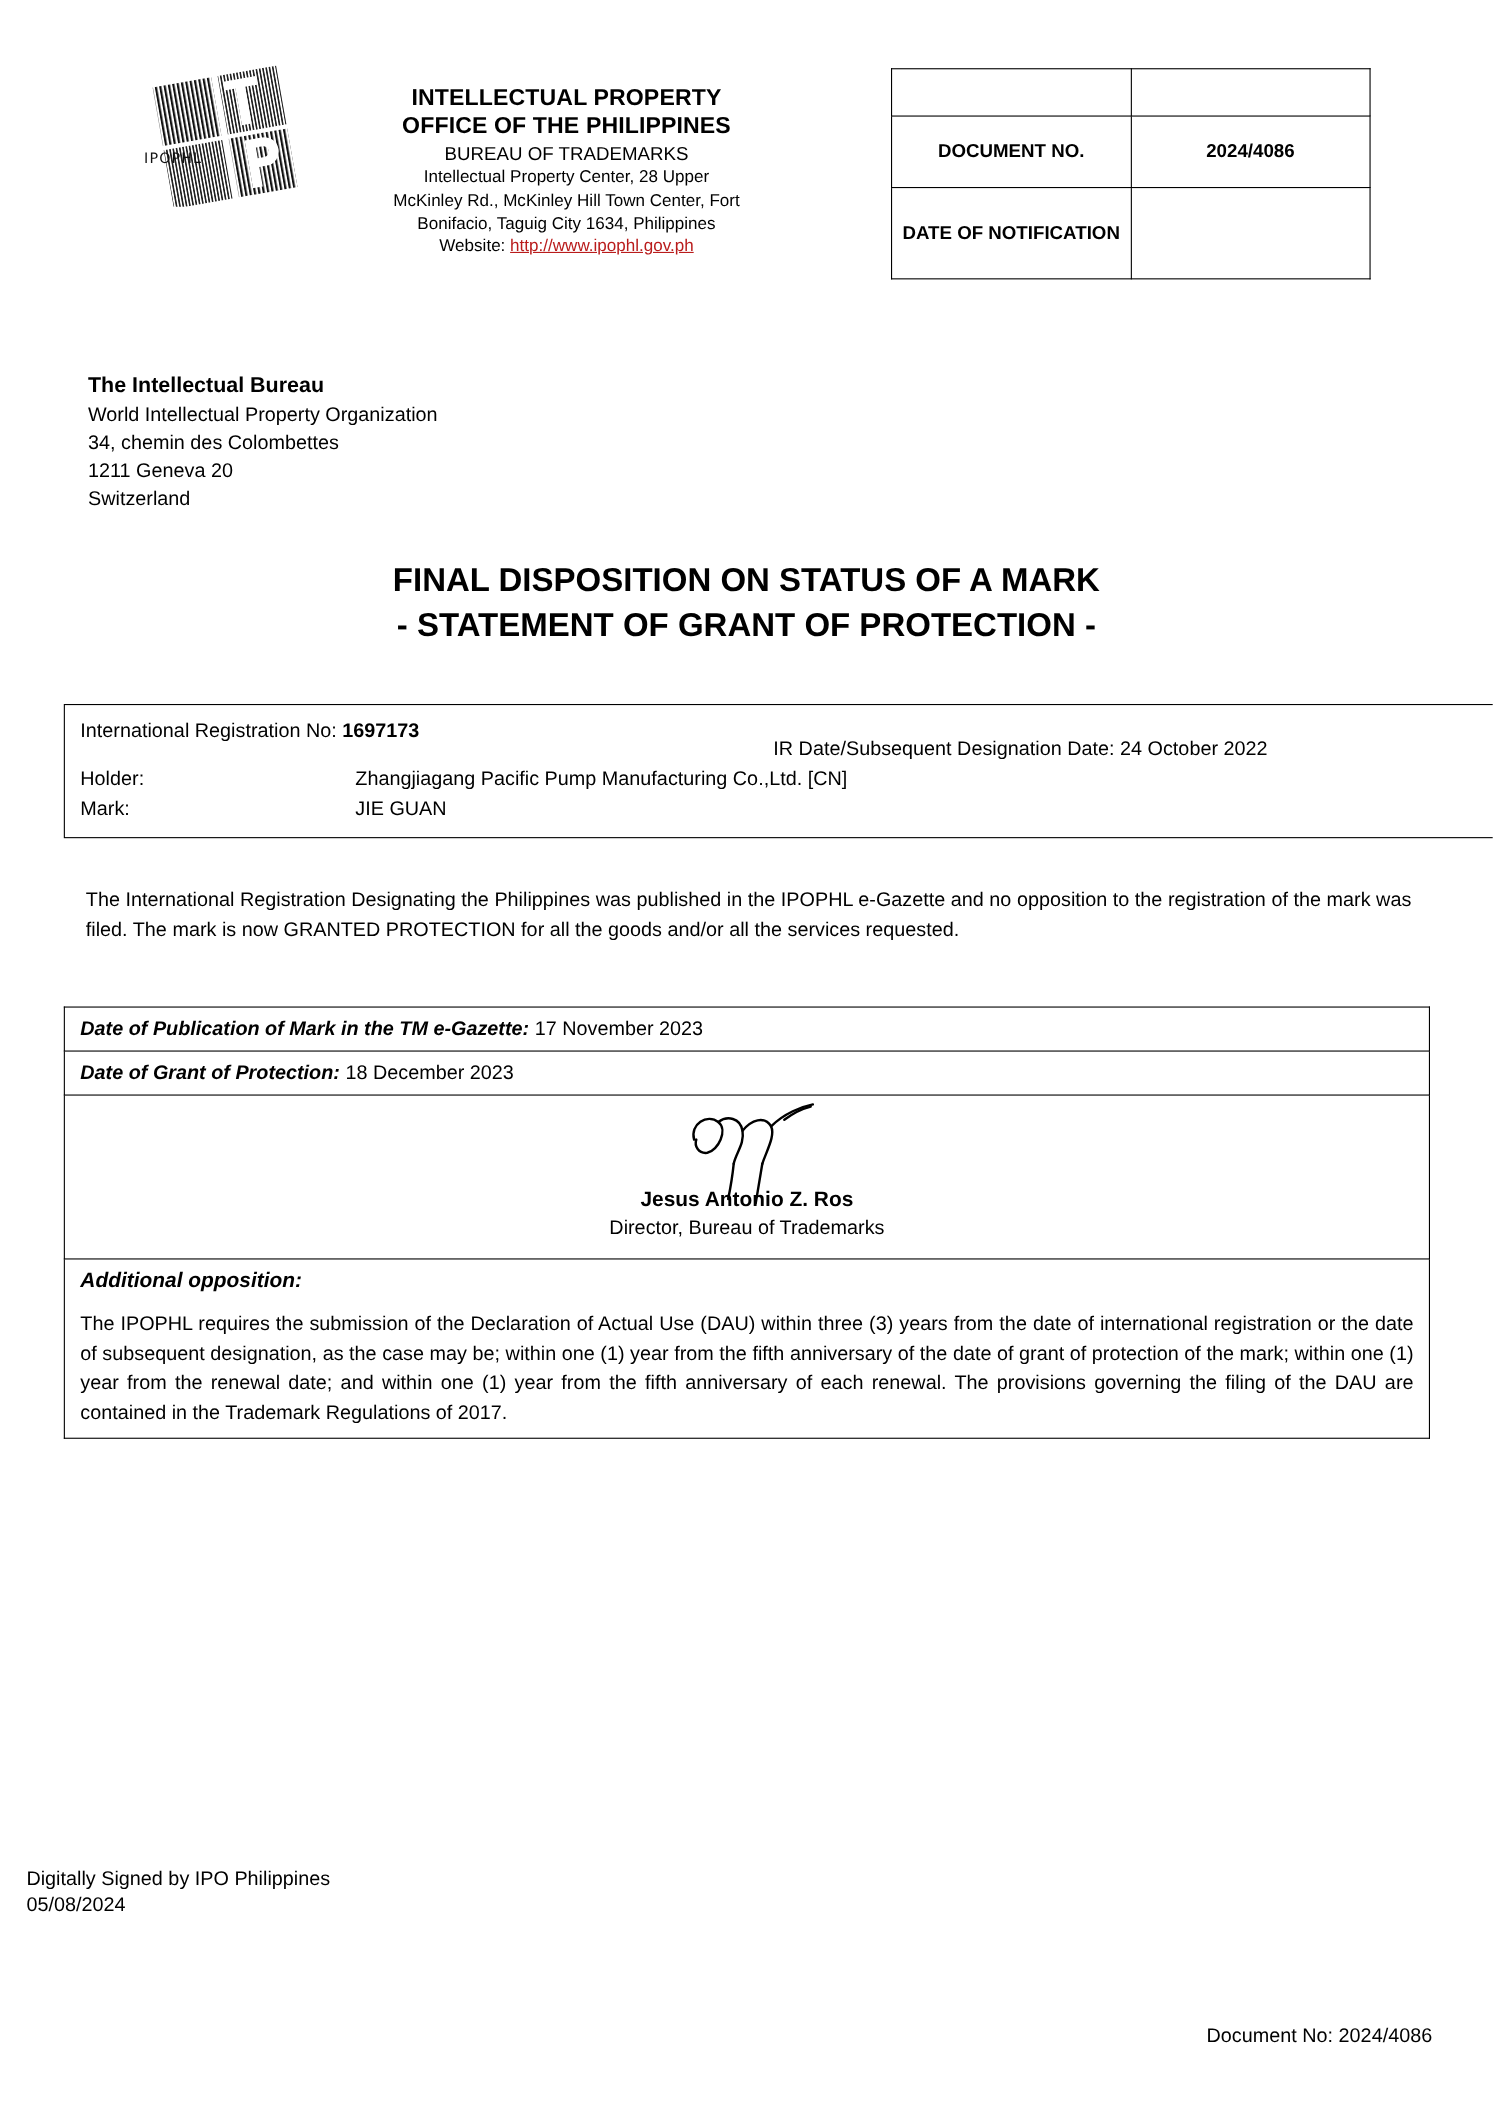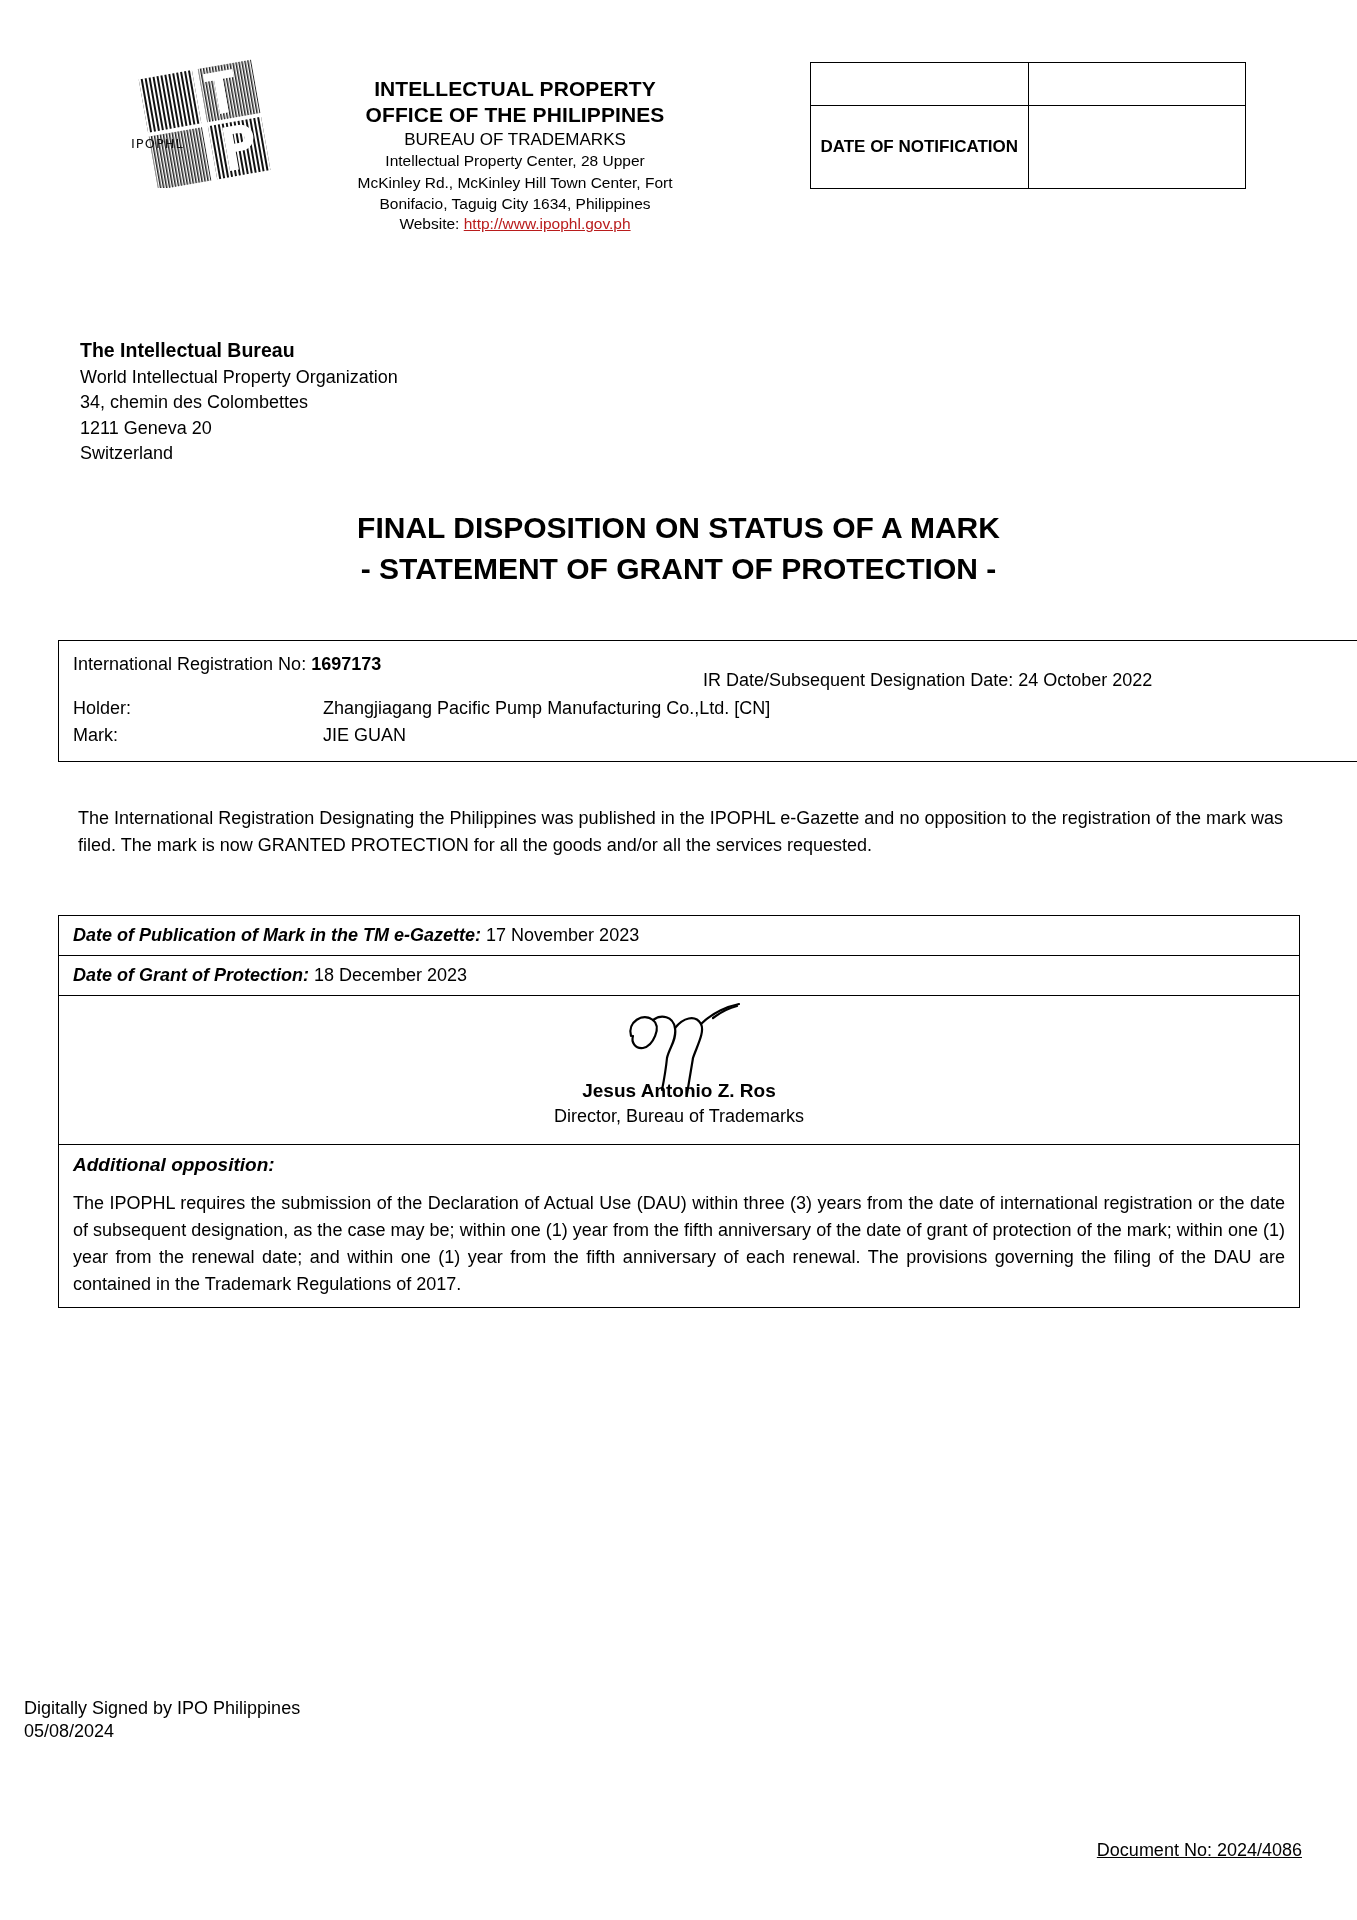--- a/index.html
+++ b/index.html
@@ -228,21 +228,20 @@
     font-size: 18px;
     line-height: 1.25;
   }
   .footer-docno {
     position: absolute;
     top: 1840px;
     left: 0;
     width: 1302px;
     text-align: right;
     font-size: 18px;
-    text-decoration: underline;
   }
 </style>
 </head>
 <body>
 
 <div class="page">
 
   <div class="header">
     <div class="logo-box">
       <svg class="logo-svg" width="190" height="130" viewBox="0 0 190 130" xmlns="http://www.w3.org/2000/svg">
@@ -283,20 +282,24 @@
       </div>
     </div>
   </div>
 
   <table class="docno-table">
     <tbody>
         <tr class="r0">
       <td></td>
       <td></td>
     </tr>
+    <tr class="r1">
+      <td class="lbl">DOCUMENT NO.</td>
+      <td class="val">2024/4086</td>
+    </tr>
     <tr class="r2">
       <td class="lbl">DATE OF NOTIFICATION</td>
       <td class="val"></td>
     </tr>
   </tbody>
     </table>
 
   <div class="addressee">
     <div class="bold">The Intellectual Bureau</div>
     <div>World Intellectual Property Organization</div>

